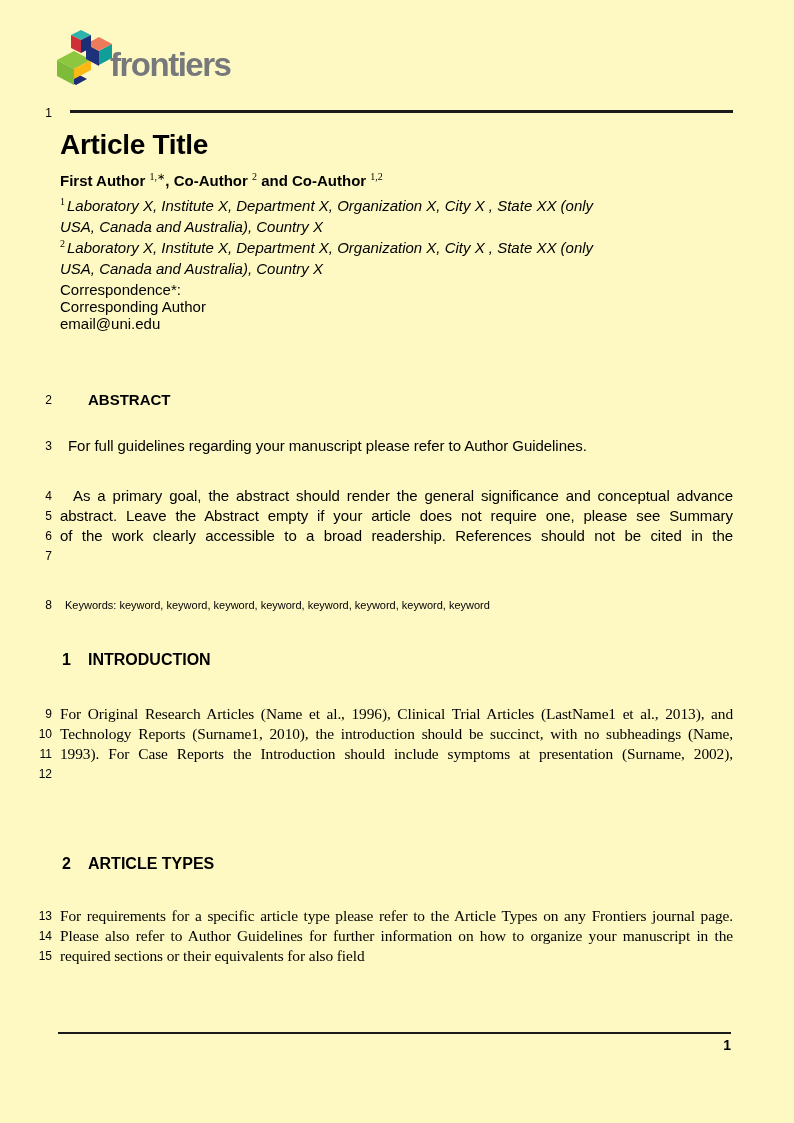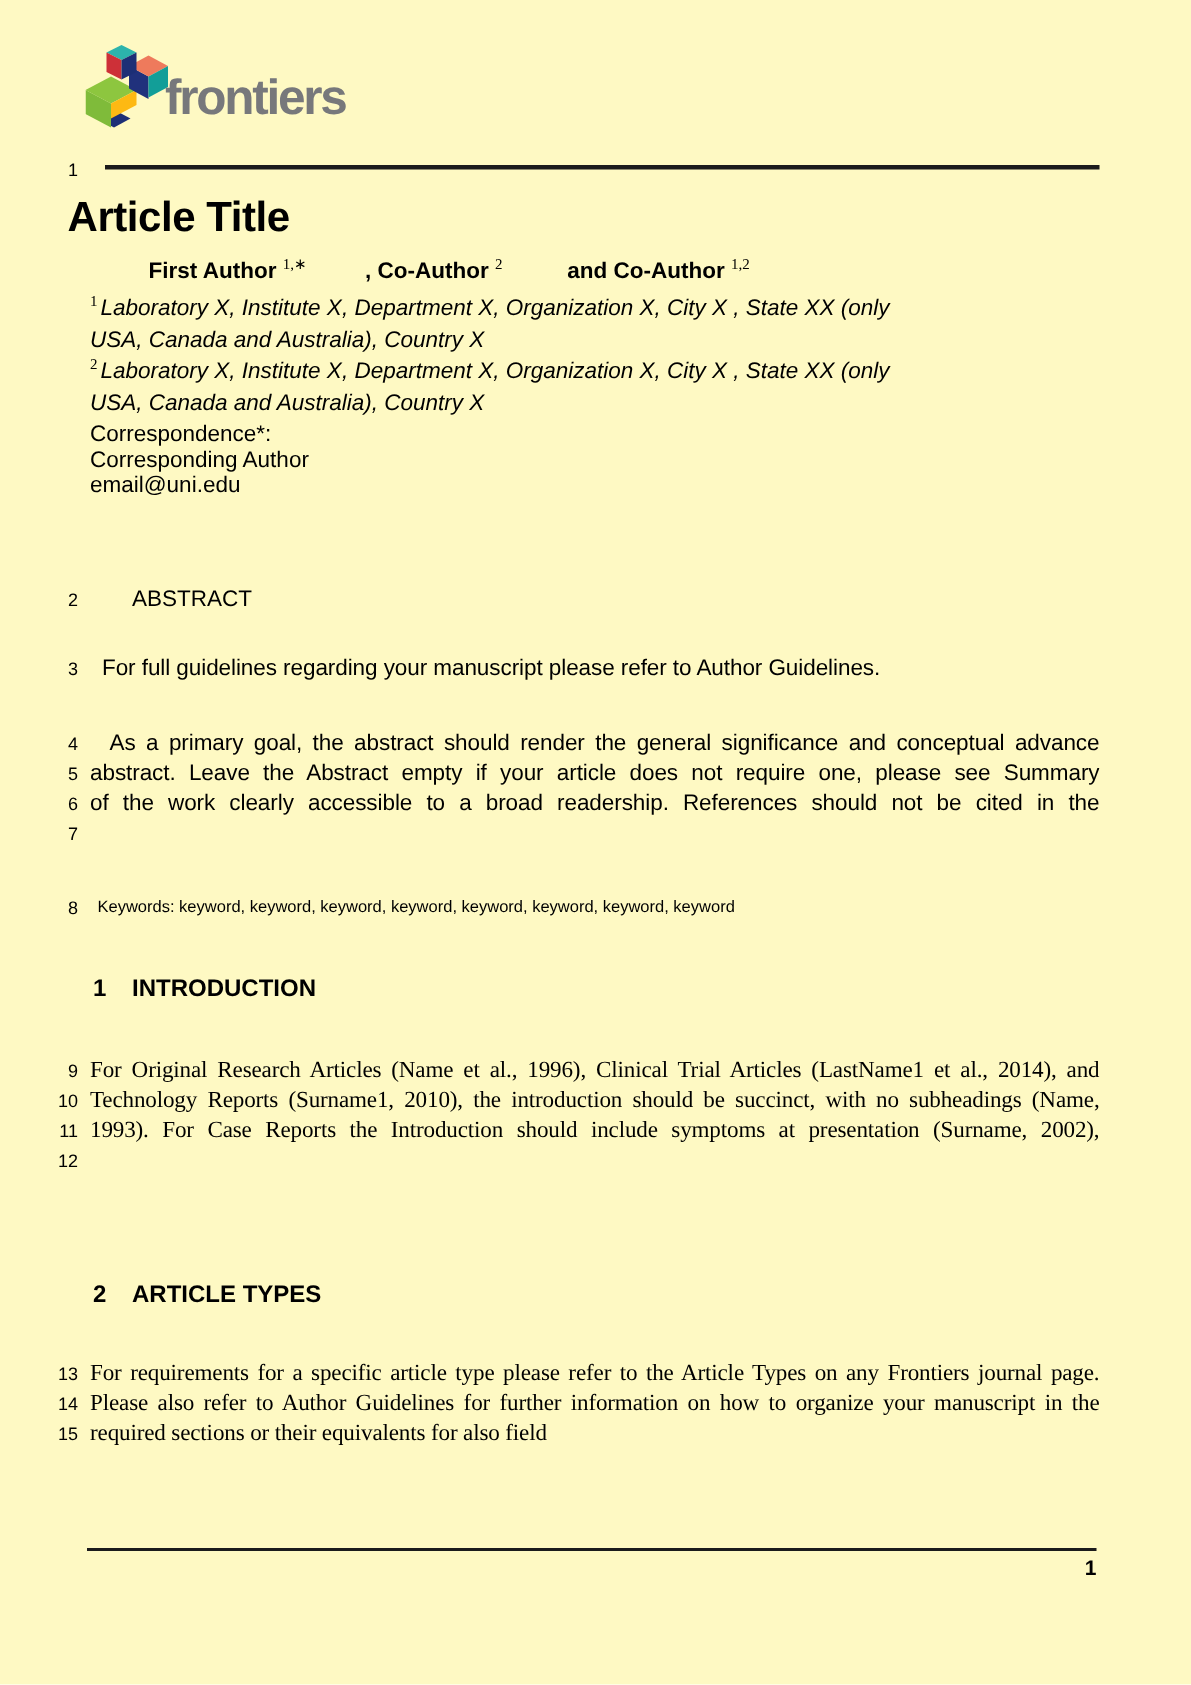--- a/index.html
+++ b/index.html
@@ -15,29 +15,29 @@
     color:#77787b;letter-spacing:-1.5px;line-height:38px;
   }
   
   .row{position:absolute;left:0;display:flex;align-items:flex-start;width:733px;}
   .mnum{flex:0 0 52px;width:52px;text-align:right;font-size:12px;line-height:20px;}
   .mnums{flex:0 0 52px;width:52px;text-align:right;font-size:12px;}
   .mnums div{height:20px;line-height:20px;}
   .rc{margin-left:8px;width:673px;}
   .block{position:absolute;left:60px;width:673px;}
   
-  .title{position:absolute;left:45px;top:129px;font-size:28px;font-weight:bold;letter-spacing:-0.3px;line-height:32px;}
+  .title{position:absolute;left:60px;top:129px;font-size:28px;font-weight:bold;letter-spacing:-0.3px;line-height:32px;}
   .authors{position:absolute;left:60px;top:171px;font-size:15px;font-weight:bold;line-height:19px;}
-  .authors .seg{white-space:pre;margin-left:39px;}
+  .authors .seg{white-space:pre;}
   sup.msup{font-family:"Liberation Serif",serif;font-size:10px;font-weight:normal;font-style:normal;vertical-align:super;line-height:0;}
   .affil{position:absolute;left:60px;width:610px;font-size:15px;font-style:italic;line-height:20.5px;}
   .affil sup.msup{margin-right:2px;}
   .corresp{position:absolute;left:60px;top:281px;font-size:15px;line-height:17px;}
   .hrule{height:3px;background:#1b1b1b;margin-top:7px;}
-  .abs-heading{font-size:15px;font-weight:normal;line-height:20px;padding-left:28px;}
+  .abs-heading{font-size:15px;font-weight:bold;line-height:20px;padding-left:28px;}
   .sans-body{font-size:15px;letter-spacing:-0.05px;}
   .serif-body{font-family:"Liberation Serif",serif;font-size:15.4px;letter-spacing:-0.1px;}
   .jline{height:20px;line-height:20px;overflow:hidden;text-align:justify;}
   .jline::after{content:"";display:inline-block;width:100%;height:0;}
   .lline{height:20px;line-height:20px;}
   .ind8{text-indent:8px;}
   .ind13{text-indent:13px;}
   .kw{font-size:11px;font-weight:normal;line-height:16px;padding-left:5px;}
   .sec-heading{display:flex;font-size:16px;font-weight:bold;line-height:22px;}
   .sec-num{flex:0 0 26px;width:26px;padding-left:2px;}
@@ -140,21 +140,21 @@
   </div>
 
   <div class="row" style="top:704px">
     <div class="mnums">
       <div>9</div>
       <div>10</div>
       <div>11</div>
       <div>12</div>
     </div>
     <div class="rc serif-body">
-      <div class="jline">For Original Research Articles (Name et al., 1996), Clinical Trial Articles (LastName1 et al., 2014), and</div>
+      <div class="jline">For Original Research Articles (Name et al., 1996), Clinical Trial Articles (LastName1 et al., 2013), and</div>
       <div class="jline">Technology Reports (Surname1, 2010), the introduction should be succinct, with no subheadings (Name,</div>
       <div class="jline">1993). For Case Reports the Introduction should include symptoms at presentation (Surname, 2002),</div>
     </div>
   </div>
 
   <div class="block" style="top:853px">
     <div class="sec-heading">
       <span class="sec-num">2</span>
       <span>ARTICLE TYPES</span>
     </div>

